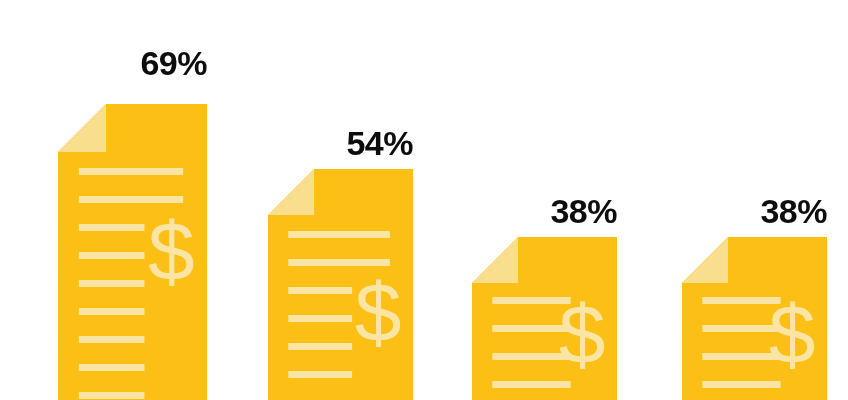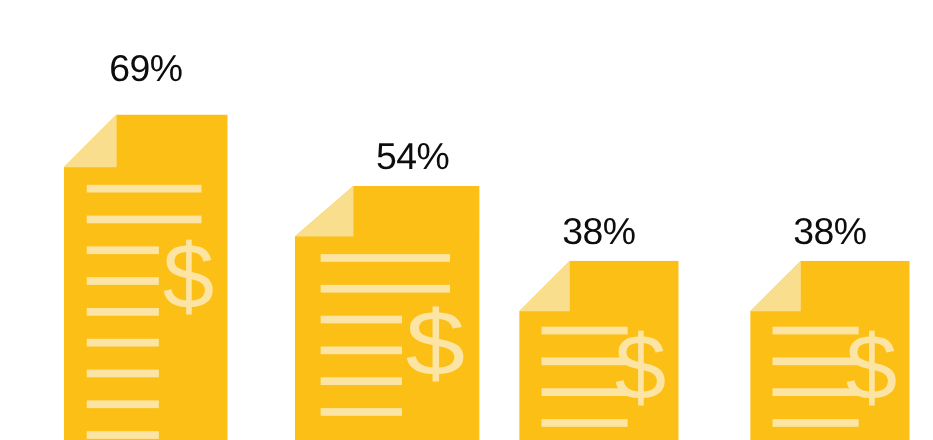--- a/index.html
+++ b/index.html
@@ -12,22 +12,22 @@
   }
   #chart{
     position:absolute;
     left:0;top:0;
     width:848px;height:400px;
   }
   .bar-group{ position:absolute; bottom:0; }
   .value-label{
     position:absolute;
     width:100%;
-    text-align:center;
-    font-weight:normal;
+    text-align:right;
+    font-weight:bold;
     font-size:34px;
     letter-spacing:-0.5px;
     color:#0d0d0d;
     font-family:"Liberation Sans", sans-serif;
     line-height:1;
   }
   .doc{ position:absolute; bottom:0; left:0; width:100%; }
   .doc svg{ display:block; width:100%; height:100%; }
 </style>
 </head>
@@ -46,21 +46,21 @@
           <rect x="20.860000000000003" y="120" width="65.56" height="7" fill="#FCE5A4"></rect>
           <rect x="20.860000000000003" y="148" width="65.56" height="7" fill="#FCE5A4"></rect>
           <rect x="20.860000000000003" y="176" width="65.56" height="7" fill="#FCE5A4"></rect>
           <rect x="20.860000000000003" y="204" width="65.56" height="7" fill="#FCE5A4"></rect>
           <rect x="20.860000000000003" y="232" width="65.56" height="7" fill="#FCE5A4"></rect>
           <rect x="20.860000000000003" y="260" width="65.56" height="7" fill="#FCE5A4"></rect>
           <rect x="20.860000000000003" y="288" width="65.56" height="7" fill="#FCE5A4"></rect>
         </svg>
       </div>
     </div>
-    <div class="bar-group" style="left: 268px; width: 145px; height: 274px; padding-left: 23px;">
+    <div class="bar-group" style="left: 268px; width: 145px; height: 274px;">
       <div class="value-label" style="top: 0px; color: rgb(13, 13, 13);">54%</div>
       <div class="doc" style="height: 231px;">
         <svg viewBox="0 0 145 231" preserveAspectRatio="none">
           <path d="M 46 0 L 145 0 L 145 231 L 0 231 L 0 46 Z" fill="#FBBF15"></path>
           <path d="M 46 0 L 46 46 L 0 46 Z" fill="#F9DE8E"></path>
           <text x="110.2" y="171.84" fill="#FCE5A4" font-size="84" font-family="&quot;Liberation Sans&quot;, sans-serif" text-anchor="middle">$</text>
           <rect x="20.3" y="62" width="101.5" height="7" fill="#FCE5A4"></rect>
           <rect x="20.3" y="90" width="101.5" height="7" fill="#FCE5A4"></rect>
           <rect x="20.3" y="118" width="63.8" height="7" fill="#FCE5A4"></rect>
           <rect x="20.3" y="146" width="63.8" height="7" fill="#FCE5A4"></rect>

